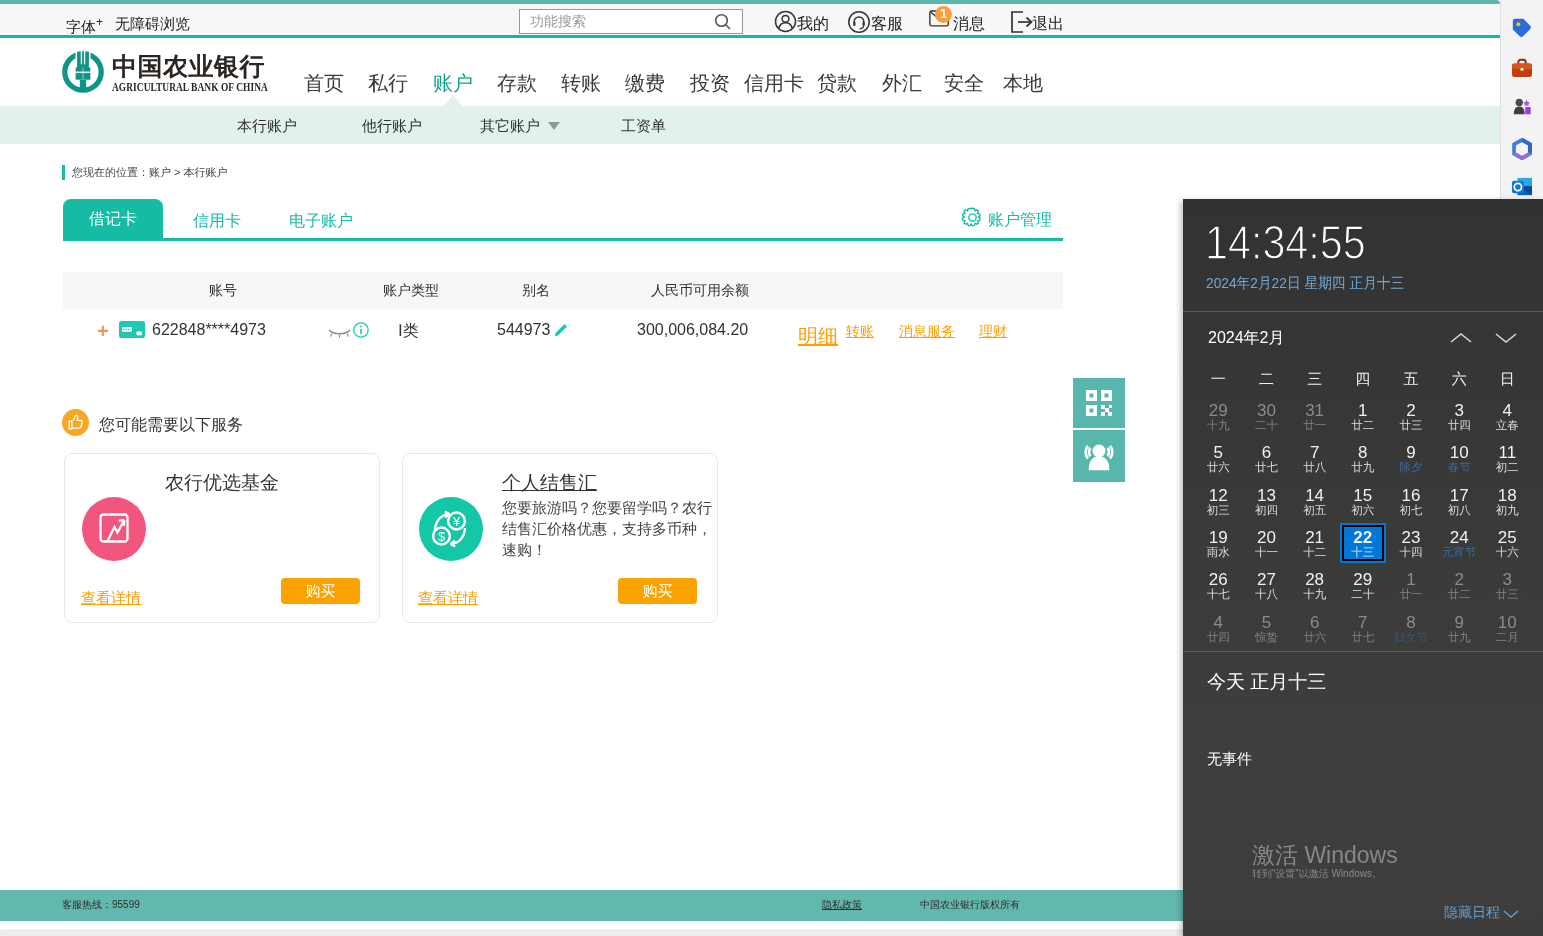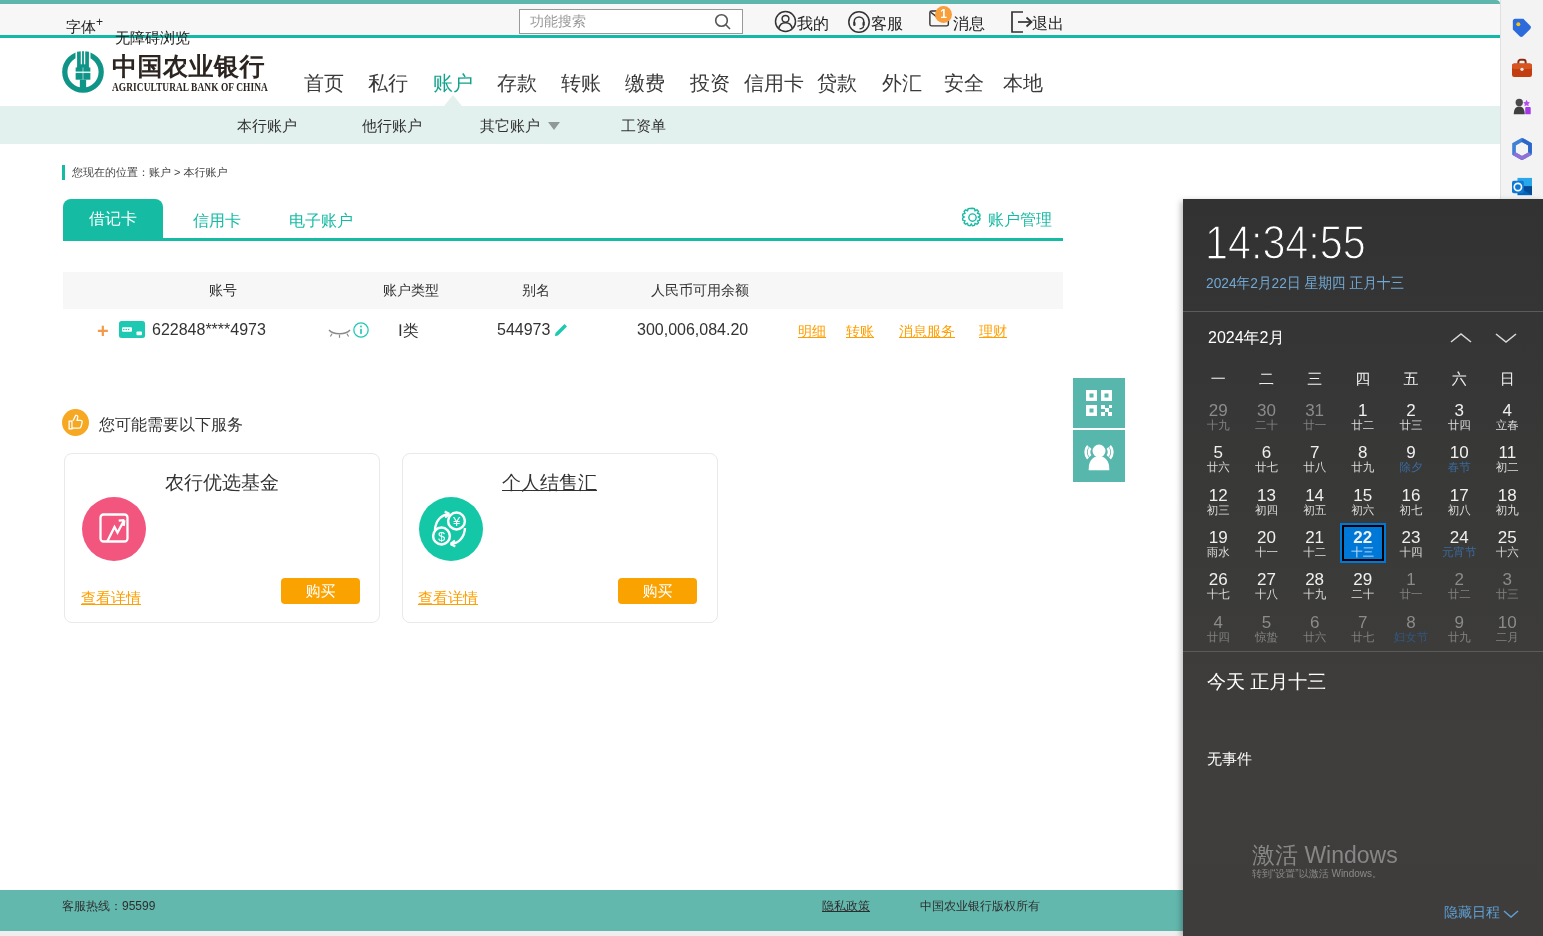--- a/index.html
+++ b/index.html
@@ -27,21 +27,21 @@
 .td { position:absolute; top:321px; font-size:16px; color:#333; }
 .olink { color:#ff9e00; text-decoration:underline; }
 
 .card { position:absolute; top:453px; width:316px; height:170px; border:1px solid #e9e9e9; border-radius:8px; background:#fff; }
 .ctitle { position:absolute; top:470px; font-size:19px; color:#333; }
 .cdesc { position:absolute; top:497px; font-size:15px; line-height:21px; color:#444; width:210px; }
 .cview { position:absolute; top:589px; font-size:15px; color:#ff9e00; text-decoration:underline; }
 .cbuy { position:absolute; top:578px; width:79px; height:26px; background:#faa200; border-radius:4px; color:#fff; font-size:15px; text-align:center; line-height:26px; }
 .bigcirc { position:absolute; top:497px; width:64px; height:64px; border-radius:50%; }
 
-#footer { position:absolute; left:0; top:890px; width:1500px; height:41px; background:#63b8ae; font-size:12px; color:#2e2e2e; }
+#footer { position:absolute; left:0; top:890px; width:1500px; height:31px; background:#63b8ae; font-size:10px; color:#2e2e2e; }
 
 #panel { position:absolute; left:1183px; top:199px; width:360px; height:737px;
   background:linear-gradient(180deg,#323233 0%,#393938 40%,#3f3e3d 75%,#3e3d3c 100%);
   color:#fff; box-shadow:-2px 2px 6px rgba(0,0,0,0.28); }
 #clock { position:absolute; left:22px; top:16px; font-size:48px; font-weight:300; color:#fff; transform:scaleX(0.86); transform-origin:left top; -webkit-text-stroke:1.3px #323233; }
 #pdate { position:absolute; left:23px; top:75px; font-size:15px; color:#71a8d4; transform:scaleX(0.915); transform-origin:left top; }
 .psep { position:absolute; left:0; width:360px; height:1px; background:#5b5b5b; }
 #pmonth { position:absolute; left:25px; top:129px; font-size:16px; color:#fff; }
 .wd { position:absolute; top:171px; font-size:15px; color:#f0f0f0; width:48px; text-align:center; }
 .cell { position:absolute; width:48px; text-align:center; }
@@ -58,21 +58,21 @@
 #noevt { position:absolute; left:24px; top:551px; font-size:15px; color:#fff; }
 #actw1 { position:absolute; left:69px; top:641px; font-size:23px; color:#878787; }
 #actw2 { position:absolute; left:69px; top:668px; font-size:10px; color:#8a8a8a; }
 #hide { position:absolute; left:261px; top:705px; font-size:14px; color:#5f9fd4; }
 </style>
 </head>
 <body>
 <div id="page">
   <div id="topbar">
     <span class="abs" style="left:66px;top:11px;color:#222;">字体<sup style="font-size:12px;">+</sup></span>
-    <span class="abs" style="left:115px;top:25px;color:#222;">无障碍浏览</span>
+    <span class="abs" style="left:115px;top:11px;color:#222;">无障碍浏览</span>
     <span class="abs" style="left:519px;top:5px;width:224px;height:25px;background:#fff;border:1px solid:#999;border:1px solid #999;"></span>
     <span class="abs" style="left:530px;top:9px;font-size:14px;color:#9a9a9a;">功能搜索</span>
     <svg class="abs" style="left:713px;top:8px;" width="20" height="20" viewBox="0 0 20 20">
         <circle cx="8.5" cy="8.5" r="5.8" fill="none" stroke="#555" stroke-width="1.6"></circle>
         <line x1="12.8" y1="12.8" x2="17" y2="17" stroke="#555" stroke-width="1.6"></line>
       </svg>
     <svg class="abs" style="left:774px;top:6px;" width="23" height="23" viewBox="0 0 23 23">
         <circle cx="11.5" cy="11.5" r="10" fill="none" stroke="#333" stroke-width="1.5"></circle>
         <circle cx="11.5" cy="8.8" r="3.4" fill="none" stroke="#333" stroke-width="1.5"></circle>
         <path d="M4.8 18.6 C5.6 14.6 8 12.8 11.5 12.8 C15 12.8 17.4 14.6 18.2 18.6" fill="none" stroke="#333" stroke-width="1.5"></path>
@@ -175,21 +175,21 @@
       <circle cx="9.5" cy="5.4" r="1.1" fill="#1ec9b4"></circle>
       <rect x="8.5" y="8" width="2" height="6.4" rx="1" fill="#1ec9b4"></rect>
     </svg>
   <span class="td" style="left:398px;">Ⅰ类</span>
   <span class="td" style="left:497px;">544973</span>
   <svg class="abs" style="left:553px;top:322px;" width="16" height="16" viewBox="0 0 16 16">
       <path d="M2 14 L3 10.5 L11.5 2 L14 4.5 L5.5 13 Z" fill="#1ec9b4"></path>
       <path d="M2 14 L5.2 13.2 L2.8 10.8 Z" fill="#1ec9b4"></path>
     </svg>
   <span class="td" style="left:637px;">300,006,084.20</span>
-  <span class="td olink" style="left:798px;font-size:14px;top:323px;">明细</span>
+  <span class="td olink" style="left:798px;font-size:20px;top:323px;">明细</span>
   <span class="td olink" style="left:846px;font-size:14px;top:323px;">转账</span>
   <span class="td olink" style="left:899px;font-size:14px;top:323px;">消息服务</span>
   <span class="td olink" style="left:979px;font-size:14px;top:323px;">理财</span>
 
   <span class="abs" style="left:62px;top:409px;width:27px;height:27px;border-radius:50%;background:#f7a823;"></span>
   <svg class="abs" style="left:67px;top:414px;" width="17" height="17" viewBox="0 0 24 24">
       <path d="M3 10 h4 v11 h-4 z M7 20 h10 c1.5 0 2.5-1 2.8-2.2 l1.6-6 c0.4-1.5-0.6-2.8-2.2-2.8 h-5 l1-4.5 c0.2-1.3-0.6-2.5-2-2.5 l-1 0 -3.6 7.5" fill="none" stroke="#fff" stroke-width="1.8"></path>
     </svg>
   <span class="abs" style="left:99px;top:415px;font-size:16px;color:#333;">您可能需要以下服务</span>
   <div class="card" style="left:64px;"></div>
@@ -207,20 +207,21 @@
   <svg class="abs" style="left:428px;top:507px;" width="44" height="44" viewBox="0 0 44 44">
       <circle cx="28.5" cy="14" r="8.4" fill="none" stroke="#fff" stroke-width="2.5"></circle>
       <text x="28.5" y="18.6" font-size="13" fill="#fff" text-anchor="middle" font-family="Liberation Sans">¥</text>
       <circle cx="13.5" cy="29" r="8.4" fill="none" stroke="#fff" stroke-width="2.5"></circle>
       <text x="13.5" y="33.8" font-size="13" fill="#fff" text-anchor="middle" font-family="Liberation Sans">$</text>
       <path d="M7 23 C7.5 13.5 13.5 7.6 20.3 7.2" fill="none" stroke="#fff" stroke-width="2.4"></path>
       <path d="M21.5 7.1 l-4.8 -2.5 M21.5 7.1 l-4.4 3.4" fill="none" stroke="#fff" stroke-width="2.2"></path>
       <path d="M37 21 C36.5 30.5 30.5 36.4 23.7 36.8" fill="none" stroke="#fff" stroke-width="2.4"></path>
       <path d="M22.5 36.9 l4.8 2.5 M22.5 36.9 l4.4 -3.4" fill="none" stroke="#fff" stroke-width="2.2"></path>
     </svg>
+  <div class="cdesc" style="left:502px;">您要旅游吗？您要留学吗？农行结售汇价格优惠，支持多币种，速购！</div>
   <span class="cview" style="left:418px;">查看详情</span>
   <div class="cbuy" style="left:618px;">购买</div>
 
   <div class="abs" style="left:1073px;top:378px;width:52px;height:50px;background:#57b7ad;"></div>
   <div class="abs" style="left:1073px;top:430px;width:52px;height:52px;background:#57b7ad;"></div>
   <svg class="abs" style="left:1085px;top:389px;" width="28" height="28" viewBox="0 0 28 28">
       <g fill="#fff">
         <path d="M1 1 h11 v11 h-11 z M4.5 4.5 v4 h4 v-4 z" fill-rule="evenodd"></path>
         <path d="M16 1 h11 v11 h-11 z M19.5 4.5 v4 h4 v-4 z" fill-rule="evenodd"></path>
         <path d="M1 16 h11 v11 h-11 z M4.5 19.5 v4 h4 v-4 z" fill-rule="evenodd"></path>

